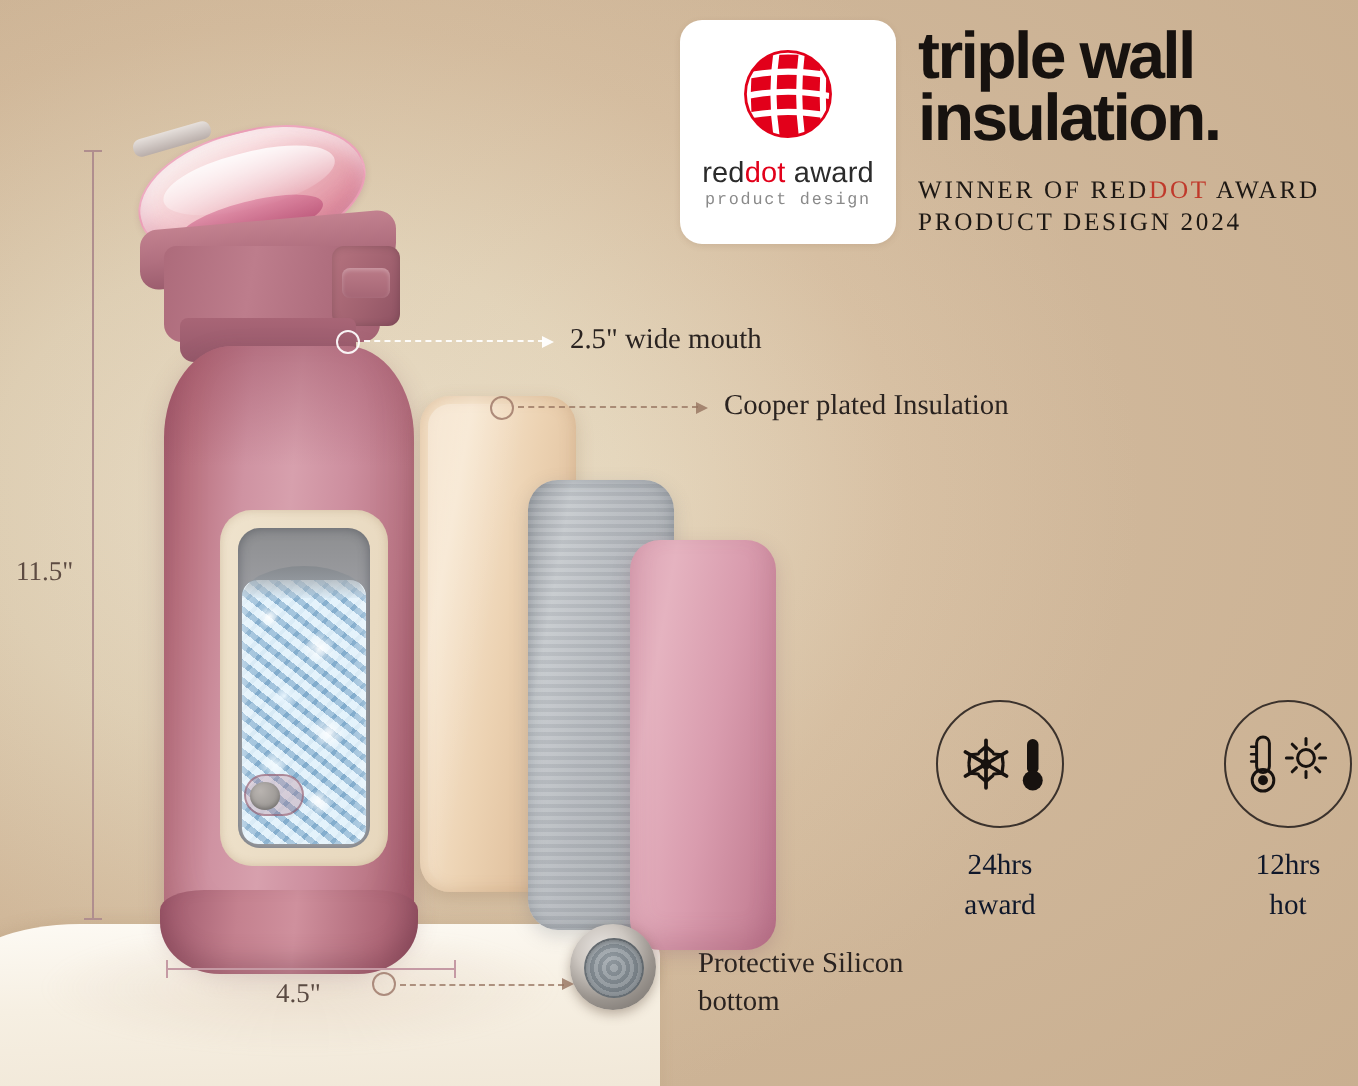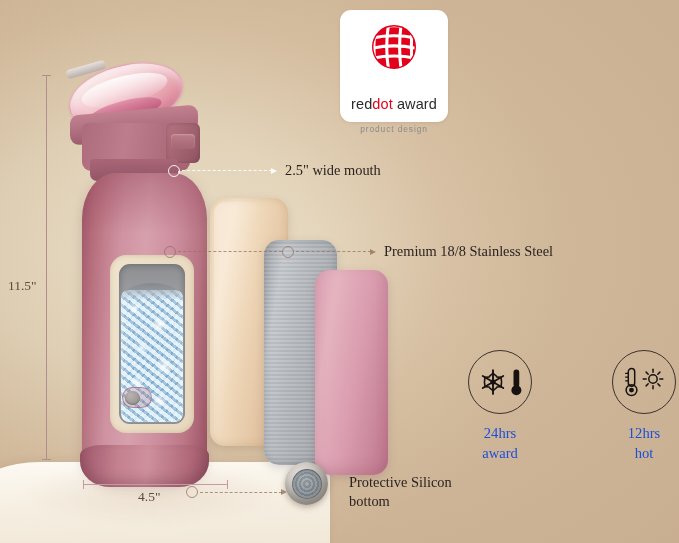--- a/index.html
+++ b/index.html
@@ -38,23 +38,23 @@
 
   
   .header { position:absolute; left:340px; top:10px; width:332px; height:122px; display:flex; gap:11px; }
   .reddot-card {
     width:108px; height:112px; background:#fff; border-radius:11px;
     display:flex; flex-direction:column; align-items:center; justify-content:flex-start;
     padding-top:9px; flex:none;
     box-shadow:0 1px 3px rgba(120,90,60,.15);
   }
   .reddot-globe { width:56px; height:56px; flex:none; }
-  .reddot-word { font-family:"Liberation Sans",sans-serif; font-size:14.5px; letter-spacing:.1px; color:#2b2b2b; margin-top:21px; }
+  .reddot-word { font-family:"Liberation Sans",sans-serif; font-size:14.5px; letter-spacing:.1px; color:#2b2b2b; margin-top:4px; }
   .reddot-word .dot { color:#e2001a; }
-  .reddot-sub { font-family:Liberation Sans, sans-serif; font-size:8.4px; letter-spacing:.9px; color:#8a8a8a; margin-top:12px; }
+  .reddot-sub { font-family:Liberation Mono, monospace; font-size:8.4px; letter-spacing:.9px; color:#8a8a8a; margin-top:0; }
 
   .head-txt { padding-top:2px; }
   .head-title {
     font-family:"Liberation Sans",sans-serif;
     font-weight:bold; font-size:33px; line-height:0.95;
     color:#17120f; letter-spacing:-1.3px;
   }
   .head-title .l2 { display:block; }
   .head-sub {
     margin-top:12px;
@@ -269,21 +269,21 @@
 
   
   .badges{ position:absolute; left:462px; top:350px; display:flex; gap:68px; }
   .badge{ display:flex; flex-direction:column; align-items:center; width:76px; }
   .badge-circle{
     width:64px; height:64px; border:1.4px solid #3b322c; border-radius:50%;
     display:flex; align-items:center; justify-content:center; gap:2px;
   }
   .badge-txt{
     margin-top:9px; text-align:center; font-family:"Liberation Serif",serif;
-    font-size:14.6px; color:#1d4ed8; line-height:1.38;
+    font-size:14.6px; color:#0f172a; line-height:1.38;
   }
 </style>
 </head>
 <body>
 
 <div id="stage">
 
   <div class="bg-base"></div>
   <div class="bg-vign"></div>
   <div class="shelf"></div>
@@ -308,20 +308,30 @@
           <path d="M 44 -10 Q 30 50 44 110"></path>
           <path d="M 66 -10 Q 54 50 66 110"></path>
           <path d="M 86 -10 Q 76 50 86 110"></path>
         </g>
         <circle cx="50" cy="50" r="38" fill="none" stroke="#e2001a" stroke-width="2.5"></circle>
       </svg>
       <div class="reddot-word"><span>red</span><span class="dot">dot</span><span> award</span></div>
       <div class="reddot-sub">product design</div>
     </div>
 
+    <div class="head-txt">
+      <div class="head-title">
+        <span>triple wall</span>
+        <span class="l2">insulation.</span>
+      </div>
+      <div class="head-sub">
+        <span>WINNER OF RED</span><span class="dot">DOT</span><span> AWARD</span><br>
+        <span>PRODUCT DESIGN 2024</span>
+      </div>
+    </div>
   </div>
 
   <div class="bottle-wrap">
     <div class="lid-glass"></div>
     <div class="lid-hinge"></div>
     <div class="cap-lip"></div>
     <div class="cap-body"></div>
     <div class="cap-latch"></div>
     <div class="cap-neck"></div>
     <div class="body-main"></div>
@@ -343,29 +353,27 @@
 
   <div class="silicon"></div>
 
   <div class="callout" style="left:168px; top:161px;">
     <span class="marker"></span>
     <span class="dashline" style="width:90px;"></span>
     <span class="arrowhead"></span>
     <span class="co-label">2.5" wide mouth</span>
   </div>
 
-
-  <div class="callout" style="left:164px; top:242px;">
+  <div class="callout" style="left:245px; top:194px;">
     <span class="marker dark"></span>
-    <span class="dashline dark" style="width:104px;"></span>
-    <span class="marker dark"></span>
-    <span class="dashline dark" style="width:75px;"></span>
+    <span class="dashline dark" style="width:90px;"></span>
     <span class="arrowhead dark"></span>
-    <span class="co-label">Premium 18/8 Stainless Steel</span>
-  </div>
+    <span class="co-label">Cooper plated Insulation</span>
+  </div>
+
 
 
   <div class="callout" style="left:186px; top:473px;align-items:center;">
     <span class="marker dark"></span>
     <span class="dashline dark" style="width:82px;"></span>
     <span class="arrowhead dark"></span>
     <span class="co-label two" style="width:120px; margin-left:62px;">Protective Silicon bottom</span>
   </div>
 
   <div class="dim-v"></div>

